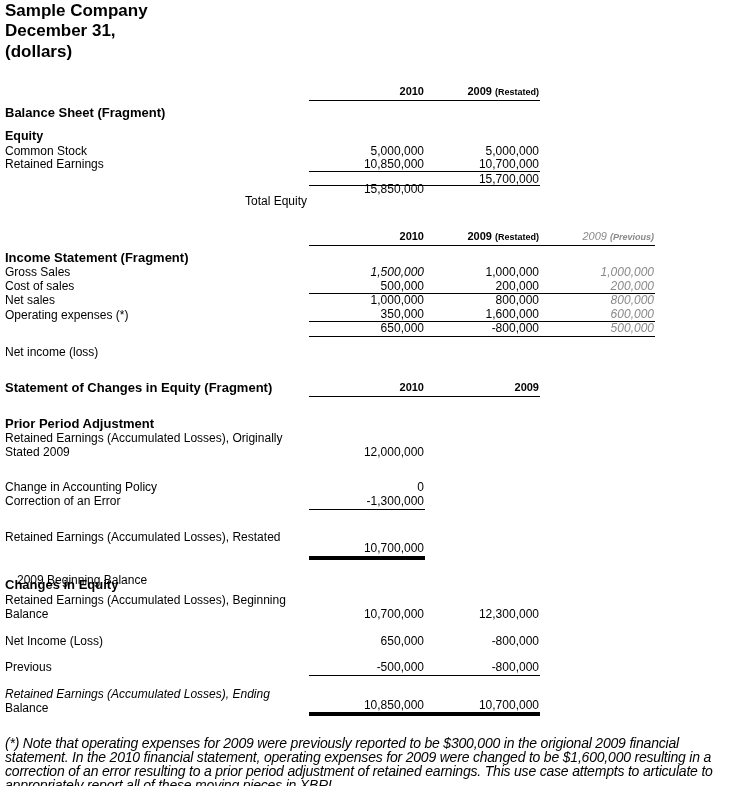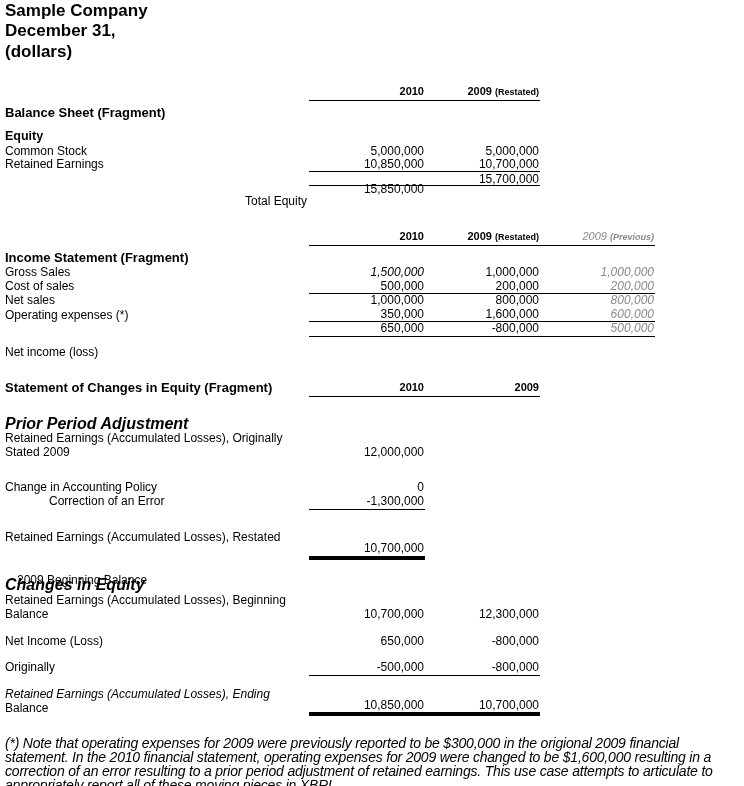--- a/index.html
+++ b/index.html
@@ -4,21 +4,21 @@
   <style>
     html, body { margin: 0; padding: 0; background: #ffffff; }
     body {
       width: 744px; height: 786px; position: relative; overflow: hidden;
       font-family: "Liberation Sans", sans-serif; color: #000;
     }
     .abs { position: absolute; white-space: nowrap; }
     .title { font-size: 17px; font-weight: bold; line-height: 20px; left: 5px; }
     .sec-title { font-size: 13px; font-weight: bold; left: 5px; }
     .lbl { font-size: 12px; left: 5px; line-height: 14px; }
-    .lbl-it { font-size: 16px; left: 5px; font-style: italic; font-weight: bold; line-height: 14px; }
+    .lbl-it { font-size: 13px; left: 5px; font-weight: bold; line-height: 14px; }
     .num { font-size: 12px; text-align: right; line-height: 14px; }
     .c1 { right: 320px; } 
     .c2 { right: 205px; } 
     .c3 { right: 90px; }  
     .hdr { font-size: 11px; font-weight: bold; text-align: right; margin-left: 25px; }
     .hdr small { font-size: 9px; }
     .grey { color: #8a8a8a; font-style: italic; }
     .line { position: absolute; height: 1px; background: #000; }
     .thick { position: absolute; height: 4px; background: #000; }
     .note { font-size: 14px; font-style: italic; left: 5px; width: 736px; line-height: 14px; white-space: normal; letter-spacing: -0.2px; }
@@ -99,40 +99,40 @@
   <div class="abs hdr c2" style="top:381px;">2009</div>
   <div class="line" style="left:309px; width:231px; top:396px;"></div>
 
   <div class="abs lbl-it" style="top:417px;">Prior Period Adjustment</div>
   <div class="abs lbl" style="top:431px;">Retained Earnings (Accumulated Losses), Originally</div>
   <div class="abs lbl" style="top:445px;">Stated 2009</div>
   <div class="abs num c1" style="top:445px;">12,000,000</div>
 
   <div class="abs lbl" style="top:480px;">Change in Accounting Policy</div>
   <div class="abs num c1" style="top:480px;">0</div>
-  <div class="abs lbl" style="top:494px;margin-left:44px;">Correction of an Error</div>
+  <div class="abs lbl" style="top:494px;">Correction of an Error</div>
   <div class="abs num c1" style="top:494px;">-1,300,000</div>
   <div class="line" style="left:309px; width:116px; top:509px;"></div>
 
   <div class="abs lbl" style="top:530px;">Retained Earnings (Accumulated Losses), Restated</div>
   <div class="abs lbl" style="top:573px; left:17px;">2009 Beginning Balance</div>
   <div class="abs num c1" style="top:541px;">10,700,000</div>
   <div class="thick" style="left:309px; width:116px; top:556px;"></div>
 
   <div class="abs lbl-it" style="top:578px;">Changes in Equity</div>
   <div class="abs lbl" style="top:593px;">Retained Earnings (Accumulated Losses), Beginning</div>
   <div class="abs lbl" style="top:607px;">Balance</div>
   <div class="abs num c1" style="top:607px;">10,700,000</div>
   <div class="abs num c2" style="top:607px;">12,300,000</div>
 
   <div class="abs lbl" style="top:634px;">Net Income (Loss)</div>
   <div class="abs num c1" style="top:634px;">650,000</div>
   <div class="abs num c2" style="top:634px;">-800,000</div>
 
-  <div class="abs lbl" style="top:660px;">Originally</div>
+  <div class="abs lbl" style="top:660px;">Previous</div>
   <div class="abs num c1" style="top:660px;">-500,000</div>
   <div class="abs num c2" style="top:660px;">-800,000</div>
   <div class="line" style="left:309px; width:231px; top:675px;"></div>
 
   <div class="abs lbl" style="top:687px;font-style:italic;">Retained Earnings (Accumulated Losses), Ending</div>
   <div class="abs lbl" style="top:701px;">Balance</div>
   <div class="abs num c1" style="top:698px;">10,850,000</div>
   <div class="abs num c2" style="top:698px;">10,700,000</div>
   <div class="thick" style="left:309px; width:231px; top:712px;"></div>
 </div>

